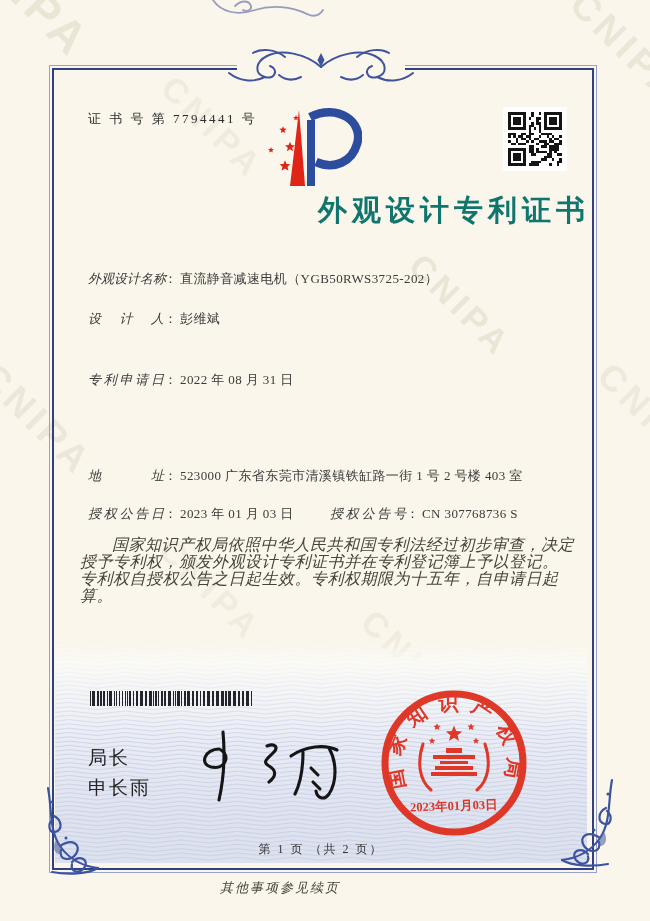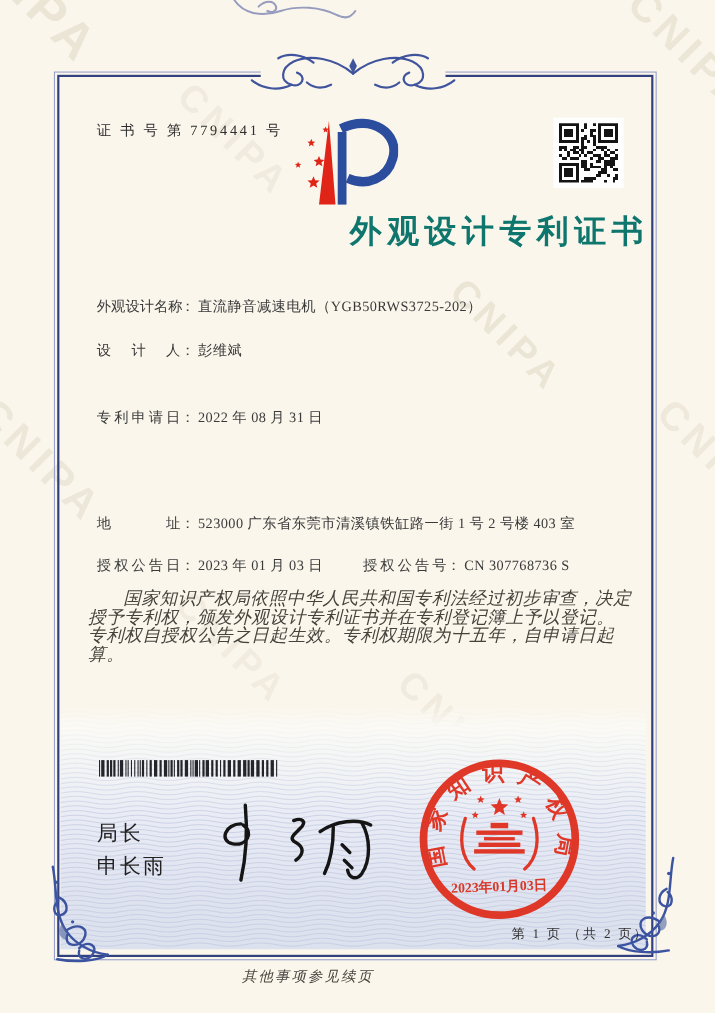--- a/index.html
+++ b/index.html
@@ -13,33 +13,33 @@
       background:linear-gradient(180deg, rgba(250,246,236,0) 0%, #fbfaf5 9%, #f6f7f5 18%,
                  #e9ecf5 45%, #dfe3f0 78%, #dce1ee 100%);}
   .certno{position:absolute;left:88px;top:110px;font-size:13px;letter-spacing:2.5px;color:#2e2e2e;z-index:2;}
   .logo{position:absolute;left:256px;top:106px;z-index:2;}
   .qr{position:absolute;left:503px;top:107px;width:64px;height:64px;background:#fefefe;z-index:2;
       display:flex;align-items:center;justify-content:center;}
   .title{position:absolute;left:52px;top:191px;width:538px;text-align:right;font-size:29px;
          font-weight:700;letter-spacing:5px;color:#0f766e;z-index:2;}
   .frow{position:absolute;left:88px;white-space:nowrap;font-size:13px;color:#3a3a3a;z-index:2;}
   .frow2{position:absolute;left:330px;white-space:nowrap;font-size:13px;color:#3a3a3a;z-index:2;}
-  .flabel{display:inline-block;width:76px;text-align:justify;text-align-last:justify;}
+  .flabel{display:inline-block;width:76px;text-align:justify;text-align-last:justify;font-style:italic;}
   .fcolon{margin:0 3px 0 0;}
   .fval{letter-spacing:.4px;}
   .paras{position:absolute;left:80px;top:536px;width:494px;font-size:16px;line-height:17px;
          color:#44433c;font-style:italic;z-index:2;}
   .paras p{margin:0;text-indent:2em;letter-spacing:.5px;}
   .barcode{position:absolute;left:90px;top:691px;height:15px;display:flex;z-index:3;}
   .bar{background:#24242b;height:100%;}
   .signer{position:absolute;left:88px;font-family:"Liberation Sans","DejaVu Sans",sans-serif;
           font-size:19px;letter-spacing:2px;color:#222;z-index:3;}
   .signature{position:absolute;left:183px;top:716px;z-index:3;}
   .seal{position:absolute;left:377px;top:686px;z-index:4;opacity:.95;}
-  .pagefoot{position:absolute;left:52px;top:841px;width:538px;text-align:right;font-size:12px;
+  .pagefoot{position:absolute;left:52px;top:841px;width:538px;text-align:center;font-size:12px;
             letter-spacing:2px;color:#333;z-index:3;}
   .note{position:absolute;left:0;top:879px;width:560px;text-align:center;font-size:13px;
         font-style:italic;letter-spacing:2px;color:#45443e;z-index:2;}
   .ornament{position:absolute;z-index:2;}
   .flourish-l{position:absolute;left:40px;top:782px;transform:scaleX(-1);z-index:3;}
   .flourish-r{position:absolute;left:548px;top:774px;z-index:3;}
 </style>
 </head>
 <body>
 

